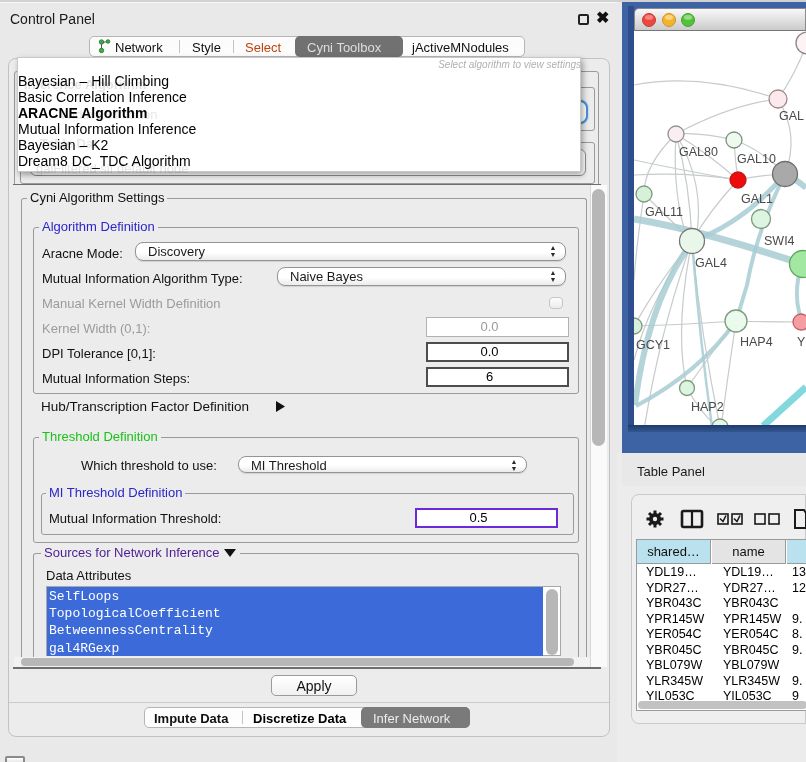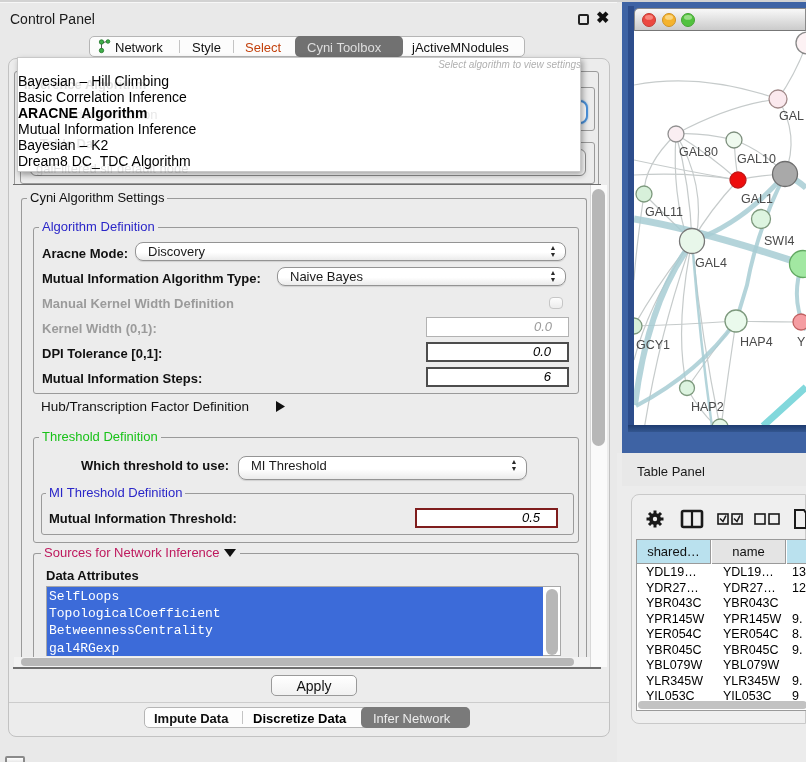--- a/index.html
+++ b/index.html
@@ -1,25 +1,25 @@
 <!DOCTYPE html>
 <html><head>
 <meta charset="utf-8">
 <style>
 * { margin:0; padding:0; box-sizing:border-box; }
 html,body { width:806px; height:762px; overflow:hidden; }
 body { font-family:"Liberation Sans", sans-serif; background:#e9e9e9; position:relative; }
 .abs { position:absolute; }
-.bold { font-weight:bold; }
+.bold { font-weight:normal; }
 .grp { position:absolute; border:1px solid #9a9a9a; border-radius:3px; }
 .grptitle { position:absolute; background:#ececec; padding:0 3px; font-size:13px; line-height:14px; }
 .combo { position:absolute; background:linear-gradient(#ffffff 55%,#ebebeb); border:1px solid #949494; border-radius:8px; font-size:13px; color:#1a1a1a; box-shadow:0 1px 1px rgba(0,0,0,0.12); }
 .combo .ctext { position:absolute; left:12px; top:1px; }
 .spin { position:absolute; right:8px; top:2px; width:8px; font-size:7px; color:#2a2a2a; line-height:6.5px; text-align:center; letter-spacing:0; }
-.field { position:absolute; background:#fff; text-align:right; font-size:13px; padding-right:16px;font-style:italic; }
+.field { position:absolute; background:#fff; text-align:center; font-size:13px; padding-right:16px; }
 .lbl { position:absolute; font-size:13px; color:#111; white-space:nowrap; }
 </style>
 </head>
 <body>
 
 <div class="abs" style="left:0; top:0; width:617px; height:762px; background:#e9e9e9;"></div>
 <div class="abs" style="left:0; top:0; width:806px; height:2px; background:#d2d2d2;"></div>
 <div class="abs" style="left:0; top:2px; width:617px; height:1px; background:#f7f7f7;"></div>
 
 <div class="abs" style="left:10px; top:11px; font-size:14px; color:#1a1a1a;">Control Panel</div>
@@ -90,32 +90,32 @@
 
 <div class="lbl" style="left:41px; top:399px; font-size:13.5px;">Hub/Transcription Factor Definition</div>
 <svg class="abs" style="left:274px; top:400px;" width="12" height="13">
     <polygon points="2,1 11,6.5 2,12" fill="#111"></polygon>
   </svg>
 
 <div class="grp" style="left:33px; top:437px; width:546px; height:106px;"></div>
 <div class="grptitle" style="left:39px; top:430px; color:#18c218;">Threshold Definition</div>
 
 <div class="lbl bold" style="left:81px; top:458px;">Which threshold to use:</div>
-<div class="combo" style="left:238px; top:456px; width:289px; height:24px;padding-left:16px;">
+<div class="combo" style="left:238px; top:456px; width:289px; height:17px;padding-left:16px;">
     <span class="ctext">MI Threshold</span>
     <span class="spin">▲<br>▼</span>
   </div>
 
 <div class="grp" style="left:41px; top:493px; width:533px; height:42px;"></div>
 <div class="grptitle" style="left:46px; top:486px; color:#2a26c8;">MI Threshold Definition</div>
 <div class="lbl bold" style="left:49px; top:511px;">Mutual Information Threshold:</div>
-<div class="field" style="left:415px; top:508px; width:143px; height:20px; border:2px solid #7f1d1d; color:#000; line-height:16px;">0.5</div>
+<div class="field" style="left:415px; top:508px; width:143px; height:20px; border:2px solid #6d28d9; color:#000; line-height:16px;">0.5</div>
 
 <div class="grp" style="left:33px; top:553px; width:546px; height:108px; border-bottom:none; border-radius:3px 3px 0 0;"></div>
-<div class="grptitle" style="left:41px; top:546px; color:#be185d;">Sources for Network Inference <svg width="14" height="10" style="vertical-align:-1px;">
+<div class="grptitle" style="left:41px; top:546px; color:#4c1d95;">Sources for Network Inference <svg width="14" height="10" style="vertical-align:-1px;">
       <polygon points="1,1 13,1 7,9" fill="#111"></polygon>
     </svg></div>
 
 <div class="lbl bold" style="left:46px; top:568px;">Data Attributes</div>
 
 <div class="abs" style="left:46px; top:586px; width:515px; height:70px; background:#fff; border:1px solid #a8a8a8;"></div>
 <div class="abs" style="left:47px; top:587px; width:496px; height:69px; background:#3c6bd9;"></div>
 <div class="abs" style="left:49px; top:588px; font-size:13px; color:#fff; line-height:17.2px;font-family:Liberation Mono, monospace;">SelfLoops<br>TopologicalCoefficient<br>BetweennessCentrality<br>gal4RGexp</div>
 
 <div class="abs" style="left:546px; top:589px; width:12px; height:66px; background:#b7b7b7; border-radius:6px;"></div>

